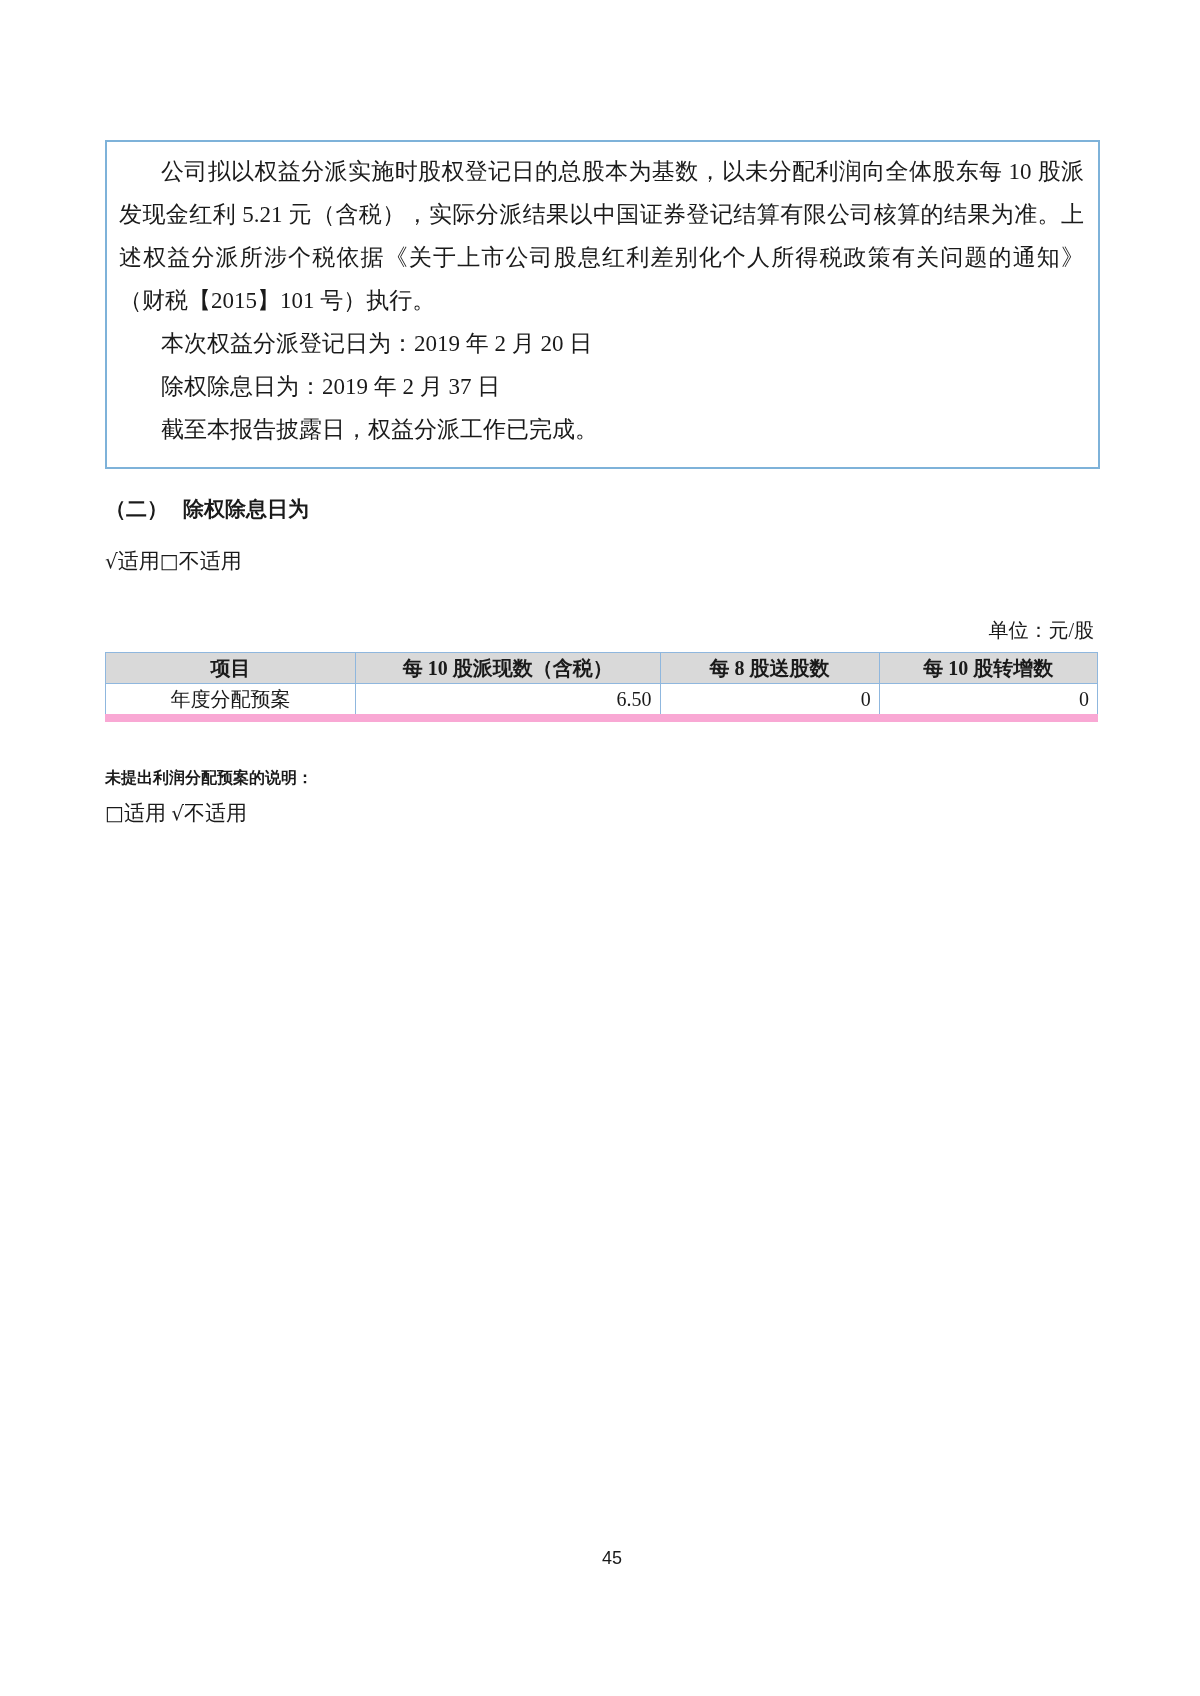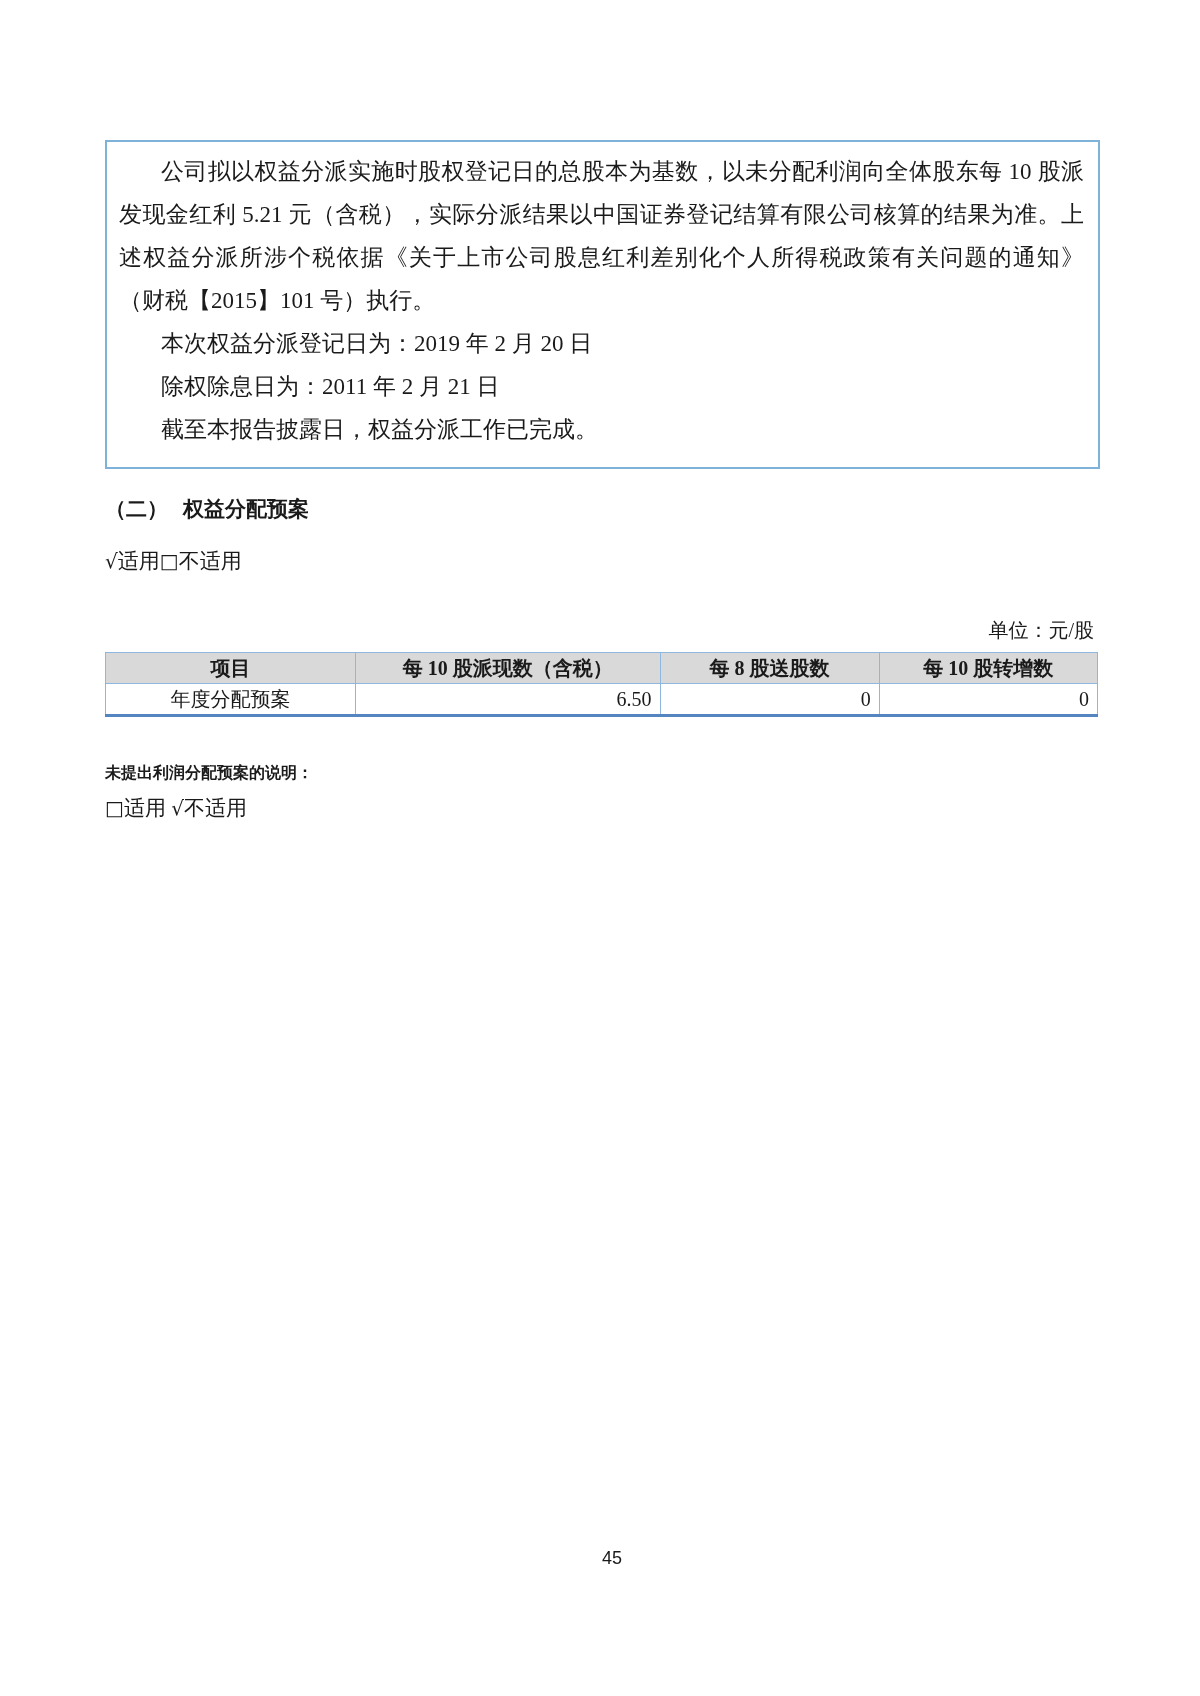--- a/index.html
+++ b/index.html
@@ -75,21 +75,21 @@
     overflow: hidden;
     white-space: nowrap;
   }
   table.dist-table th {
     background: #d9d9d9;
     font-weight: bold;
     text-align: center;
   }
   table.dist-table td.c-center { text-align: center; }
   table.dist-table td.c-right  { text-align: right; }
-  table.dist-table { border-bottom: 1px solid #f9a8d4; }
+  table.dist-table { border-bottom: 8px solid #f9a8d4; }
   table.dist-table tr.data-row td { border-bottom: 3px solid #5585c0; }
   
   .note-title {
     margin-top: 46px;
     font-size: 16px;
     font-weight: bold;
     font-family: "Liberation Sans", "DejaVu Sans", sans-serif;
   }
   .note-applicability {
     margin-top: 10px;
@@ -109,27 +109,27 @@
 </style>
 </head>
 <body>
 
 <div class="page">
   <div class="content">
 
     <div class="notice-box">
       <p class="para-main">公司拟以权益分派实施时股权登记日的总股本为基数，以未分配利润向全体股东每 10 股派发现金红利 5.21 元（含税），实际分派结果以中国证券登记结算有限公司核算的结果为准。上述权益分派所涉个税依据《关于上市公司股息红利差别化个人所得税政策有关问题的通知》（财税【2015】101 号）执行。</p>
       <p class="para-line">本次权益分派登记日为：2019 年 2 月 20 日</p>
-      <p class="para-line">除权除息日为：2011 年 2 月 21 日</p>
+      <p class="para-line">除权除息日为：2019 年 2 月 37 日</p>
       <p class="para-line">截至本报告披露日，权益分派工作已完成。</p>
     </div>
 
     <div class="section-heading">
       <span class="num">（二）</span>
-      <span>权益分配预案</span>
+      <span>除权除息日为</span>
     </div>
 
     <div class="applicability">
       <span class="mark">√</span><span>适用</span><span class="mark">□</span><span>不适用</span>
     </div>
 
     <div class="unit-line">单位：元/股</div>
 
     <table class="dist-table">
       <colgroup>

